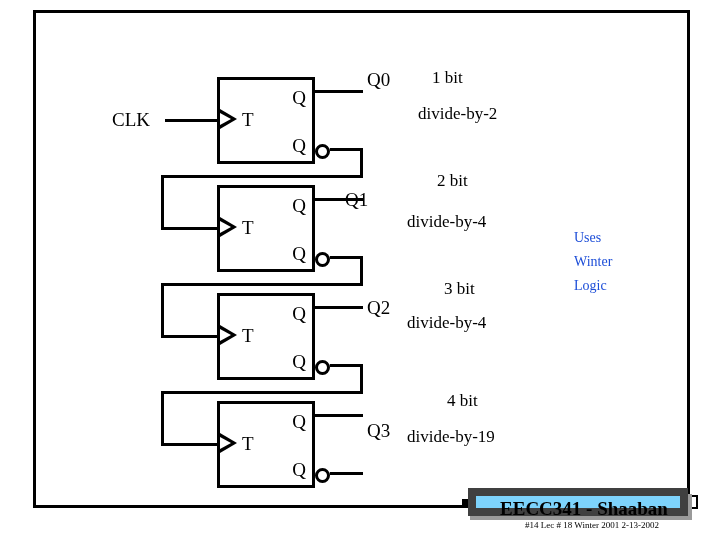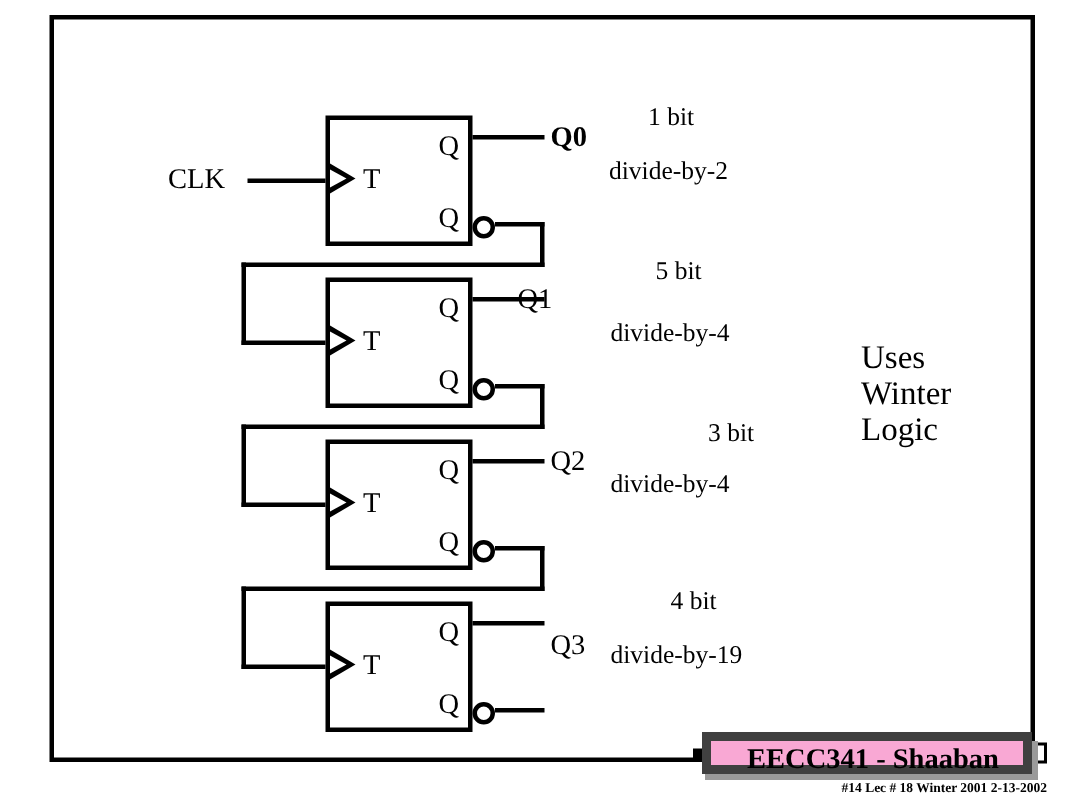--- a/index.html
+++ b/index.html
@@ -138,23 +138,23 @@
     left: 112px;
     top: 110px;
     font-size: 19px;
     line-height: 19px;
     color: #000000;
   }
   #uses-note {
     position: absolute;
     left: 574px;
     top: 226px;
-    font-size: 22px;
+    font-size: 14px;
     line-height: 24px;
-    color: #000000;
+    color: #1d4ed8;
   }
   
   #banner-wrap {
     position: absolute;
     left: 462px;
     top: 487px;
     width: 240px;
     height: 50px;
   }
   #banner-shadow {
@@ -182,43 +182,43 @@
     border: 2px solid #000000;
     box-sizing: border-box;
     background: #ffffff;
   }
   #banner-box {
     position: absolute;
     left: 6px;
     top: 1px;
     width: 220px;
     height: 28px;
-    background: #f9a8d4;
-    border: 6px solid #404040;
+    background: #7dd3fc;
+    border: 8px solid #404040;
     box-sizing: border-box;
   }
   #banner-text {
     position: absolute;
     left: 0;
     top: 2px;
     width: 216px;
     text-align: center;
     font-family: "Liberation Serif", "DejaVu Serif", serif;
     font-weight: bold;
     font-size: 19px;
     color: #000000;
   }
   #banner-sub {
     position: absolute;
-    left: 0px;
+    left: 12px;
     top: 33px;
     width: 236px;
-    text-align: right;
+    text-align: center;
     font-family: "Liberation Serif", "DejaVu Serif", serif;
-    font-weight: bold;
+    font-weight: normal;
     font-size: 9px;
     color: #000000;
   }
 </style>
 </head>
 <body>
 
 <div id="slide">
 
   <div id="frame"></div>
@@ -229,66 +229,66 @@
 
   <div class="ff" style="left:217px; top:77px;">
     <div class="clk-tri"></div>
     <div class="clk-tri-inner"></div>
     <div class="ff-t-label">T</div>
     <div class="ff-q-label">Q</div>
     <div class="ff-qb-label">Q</div>
   </div>
 
   <div class="wire-h" style="left:315px; top:90px; width:48px;"></div>
-  <div class="q-out-label" style="left:367px; top:82px;font-weight:bold;">Q0</div>
+  <div class="q-out-label" style="left:367px; top:70px;">Q0</div>
 
   <div class="bubble" style="left:315px; top:144px;"></div>
   <div class="wire-h" style="left:330px; top:148px; width:33px;"></div>
   <div class="wire-v" style="left:360px; top:148px; height:30px;"></div>
   <div class="wire-h" style="left:161px; top:175px; width:202px;"></div>
   <div class="wire-v" style="left:161px; top:175px; height:55px;"></div>
   <div class="wire-h" style="left:161px; top:227px; width:59px;"></div>
 
   <div class="bit-label" style="left:432px; top:69px;">1 bit</div>
-  <div class="div-label" style="left:406px; top:105px;">divide-by-2</div>
+  <div class="div-label" style="left:418px; top:105px;">divide-by-2</div>
 
   <div class="ff" style="left:217px; top:185px;">
     <div class="clk-tri"></div>
     <div class="clk-tri-inner"></div>
     <div class="ff-t-label">T</div>
     <div class="ff-q-label">Q</div>
     <div class="ff-qb-label">Q</div>
   </div>
   <div class="wire-h" style="left:315px; top:198px; width:48px;"></div>
   <div class="q-out-label" style="left:345px; top:190px;">Q1</div>
   <div class="bubble" style="left:315px; top:252px;"></div>
   <div class="wire-h" style="left:330px; top:256px; width:33px;"></div>
   <div class="wire-v" style="left:360px; top:256px; height:30px;"></div>
   <div class="wire-h" style="left:161px; top:283px; width:202px;"></div>
   <div class="wire-v" style="left:161px; top:283px; height:55px;"></div>
   <div class="wire-h" style="left:161px; top:335px; width:59px;"></div>
-  <div class="bit-label" style="left:437px; top:172px;">5 bit</div>
+  <div class="bit-label" style="left:437px; top:172px;">2 bit</div>
   <div class="div-label" style="left:407px; top:213px;text-align:center;">divide-by-4</div>
 
   <div class="ff" style="left:217px; top:293px;">
     <div class="clk-tri"></div>
     <div class="clk-tri-inner"></div>
     <div class="ff-t-label">T</div>
     <div class="ff-q-label">Q</div>
     <div class="ff-qb-label">Q</div>
   </div>
   <div class="wire-h" style="left:315px; top:306px; width:48px;"></div>
   <div class="q-out-label" style="left:367px; top:298px;">Q2</div>
   <div class="bubble" style="left:315px; top:360px;"></div>
   <div class="wire-h" style="left:330px; top:364px; width:33px;"></div>
   <div class="wire-v" style="left:360px; top:364px; height:30px;"></div>
   <div class="wire-h" style="left:161px; top:391px; width:202px;"></div>
   <div class="wire-v" style="left:161px; top:391px; height:55px;"></div>
   <div class="wire-h" style="left:161px; top:443px; width:59px;"></div>
-  <div class="bit-label" style="left:444px; top:280px;margin-left:28px;">3 bit</div>
+  <div class="bit-label" style="left:444px; top:280px;">3 bit</div>
   <div class="div-label" style="left:407px; top:314px;">divide-by-4</div>
 
   <div class="ff" style="left:217px; top:401px;">
     <div class="clk-tri"></div>
     <div class="clk-tri-inner"></div>
     <div class="ff-t-label">T</div>
     <div class="ff-q-label">Q</div>
     <div class="ff-qb-label">Q</div>
   </div>
   <div class="wire-h" style="left:315px; top:414px; width:48px;"></div>

